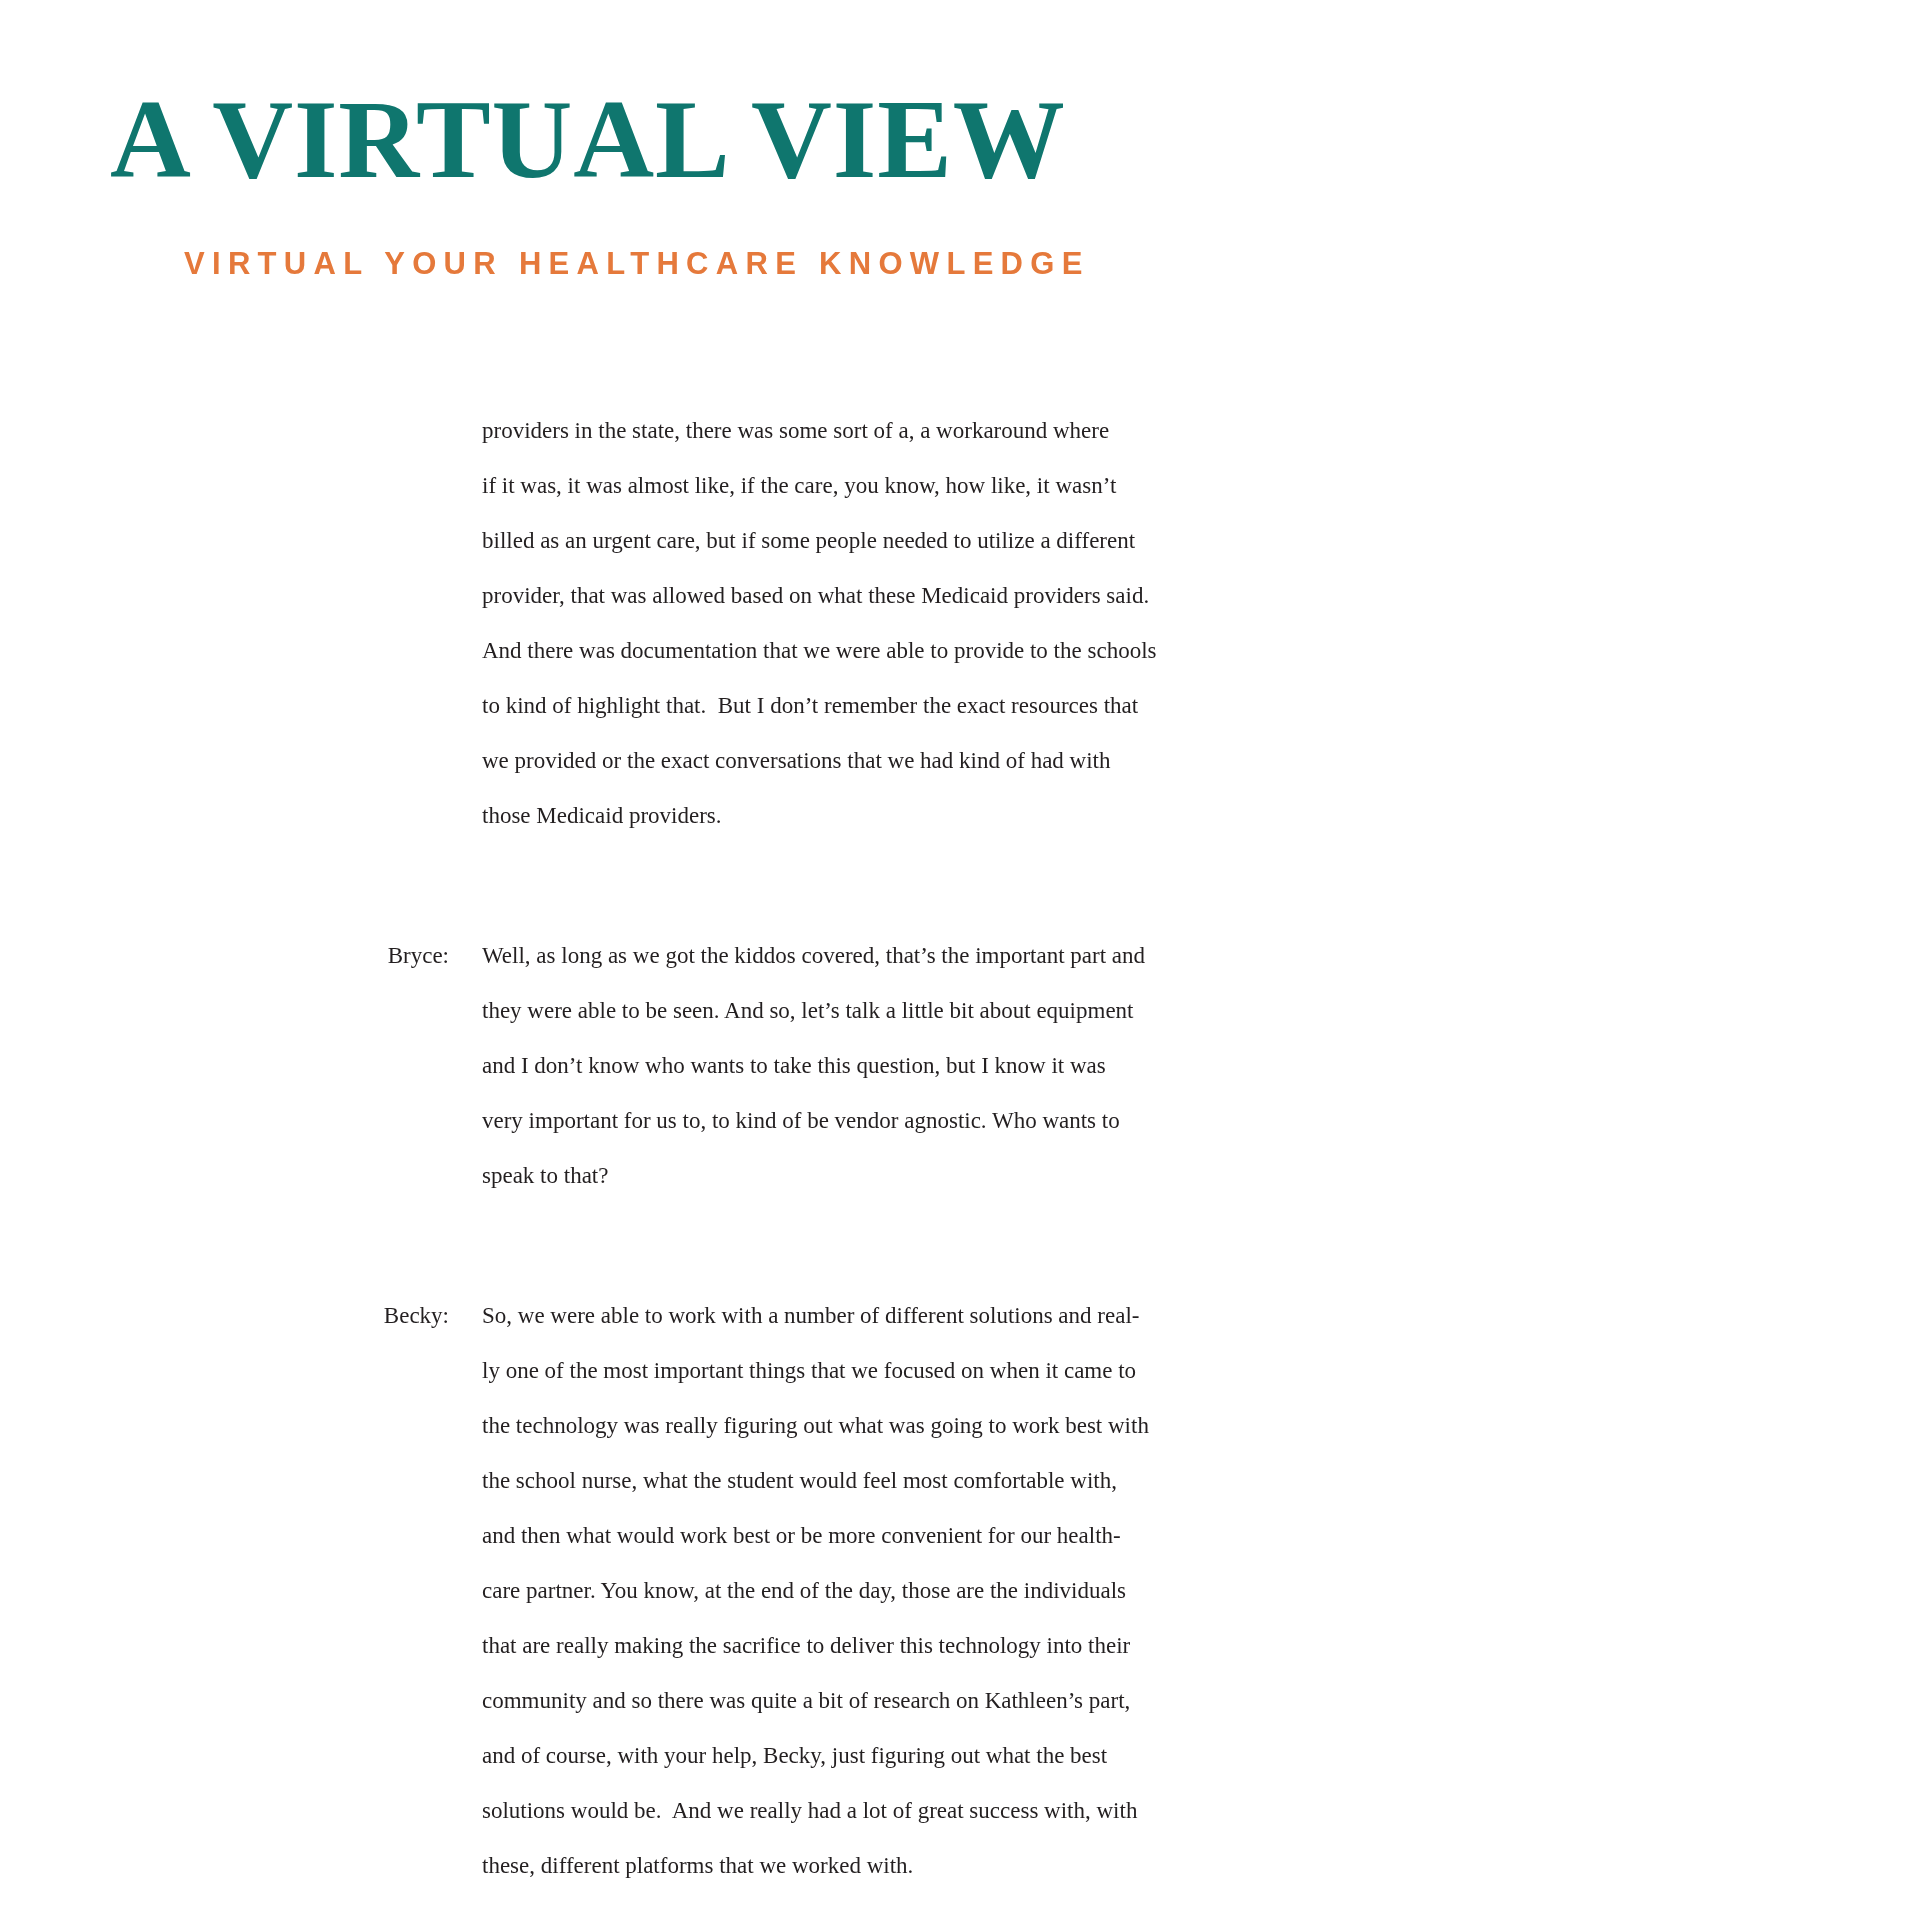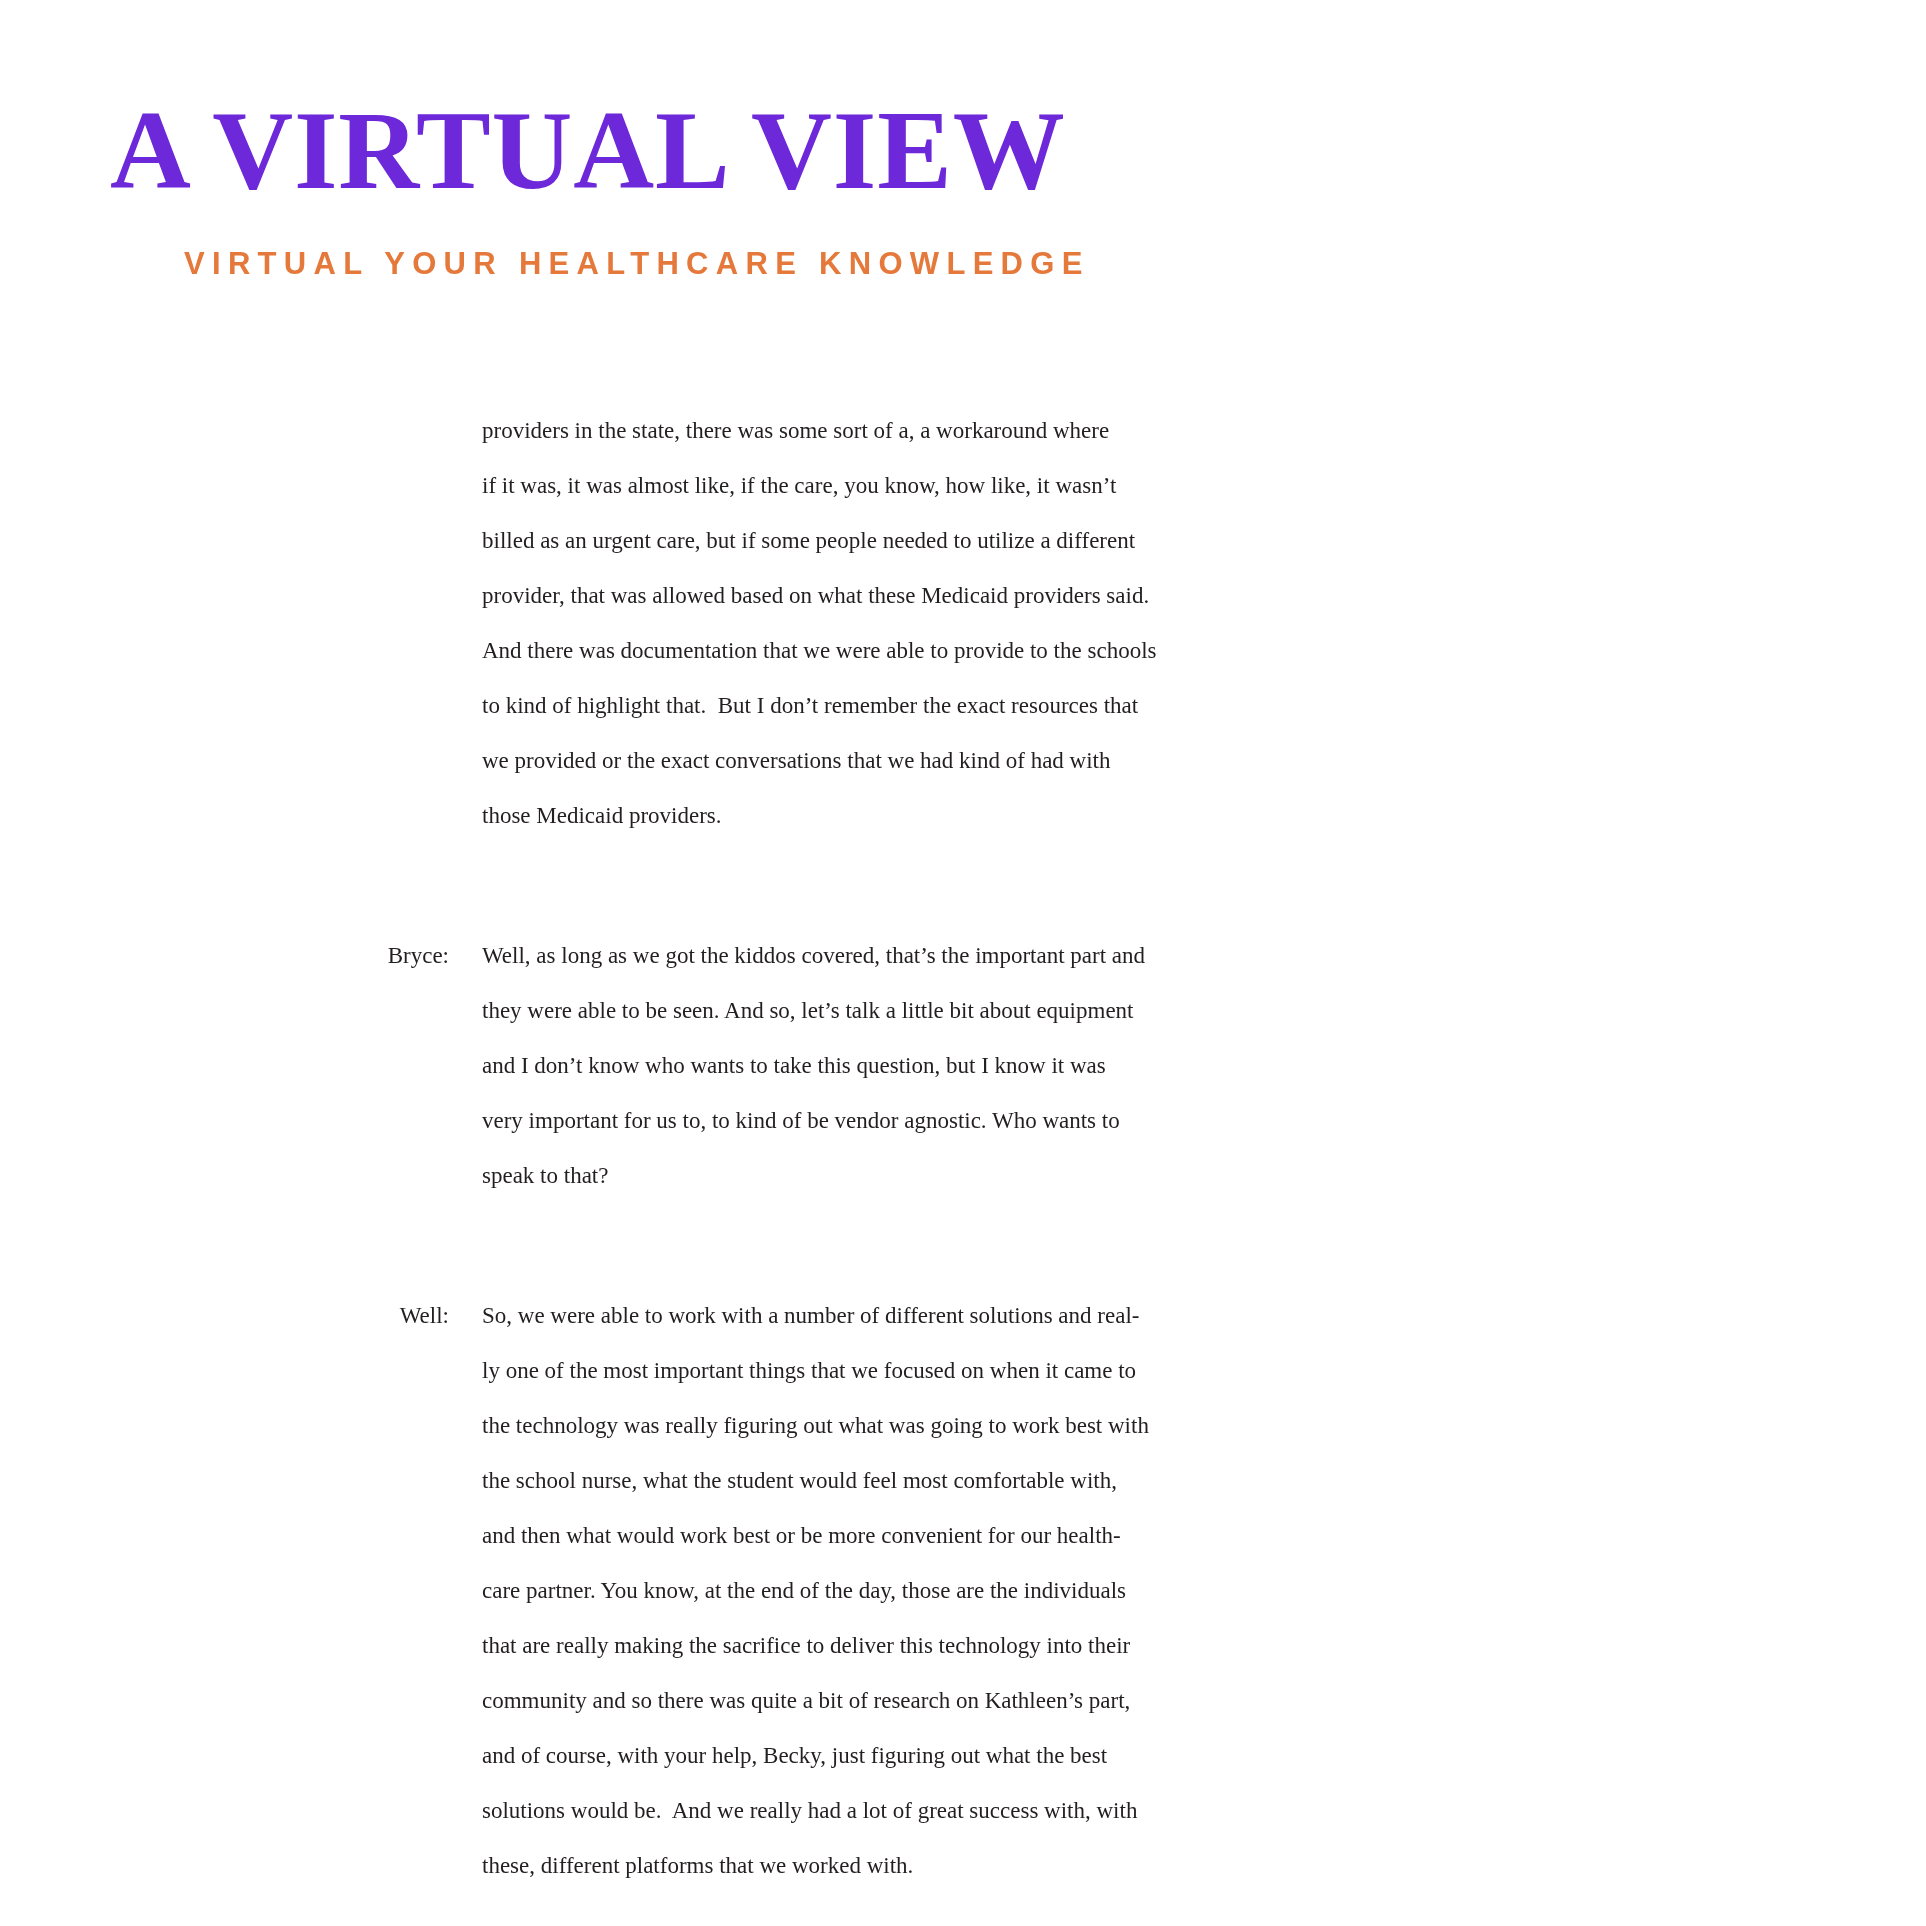--- a/index.html
+++ b/index.html
@@ -13,23 +13,22 @@
   }
 
   
   .masthead { position: absolute; left: 110px; top: 79px; }
   .page-title {
     font-family: "Liberation Serif", serif;
     font-weight: 700;
     font-size: 112px;
     line-height: 1.08;
     letter-spacing: 0.8px;
-    color: #6d28d9;
+    color: #0f766e;
     white-space: nowrap;
-    margin-top: 11px;
   }
   .page-subtitle {
     position: absolute;
     left: 184px;
     top: 246px;
     font-family: "Liberation Sans", sans-serif;
     font-weight: 700;
     font-size: 31px;
     letter-spacing: 7.3px;
     color: #E5793B;
@@ -87,21 +86,21 @@
     <div class="entry">
       <div class="speaker">Bryce:</div>
       <div class="para-lines">Well, as long as we got the kiddos covered, that’s the important part and
 they were able to be seen. And so, let’s talk a little bit about equipment
 and I don’t know who wants to take this question, but I know it was
 very important for us to, to kind of be vendor agnostic. Who wants to
 speak to that?</div>
     </div>
 
     <div class="entry">
-      <div class="speaker">Well:</div>
+      <div class="speaker">Becky:</div>
       <div class="para-lines">So, we were able to work with a number of different solutions and real-
 ly one of the most important things that we focused on when it came to
 the technology was really figuring out what was going to work best with
 the school nurse, what the student would feel most comfortable with,
 and then what would work best or be more convenient for our health-
 care partner. You know, at the end of the day, those are the individuals
 that are really making the sacrifice to deliver this technology into their
 community and so there was quite a bit of research on Kathleen’s part,
 and of course, with your help, Becky, just figuring out what the best
 solutions would be.  And we really had a lot of great success with, with

